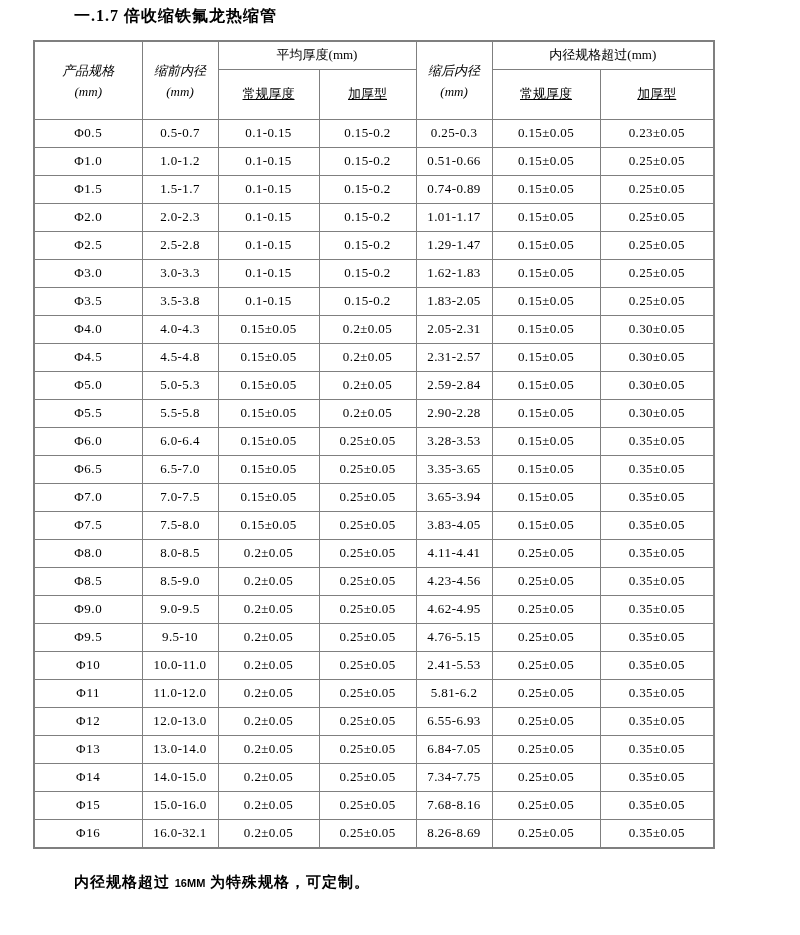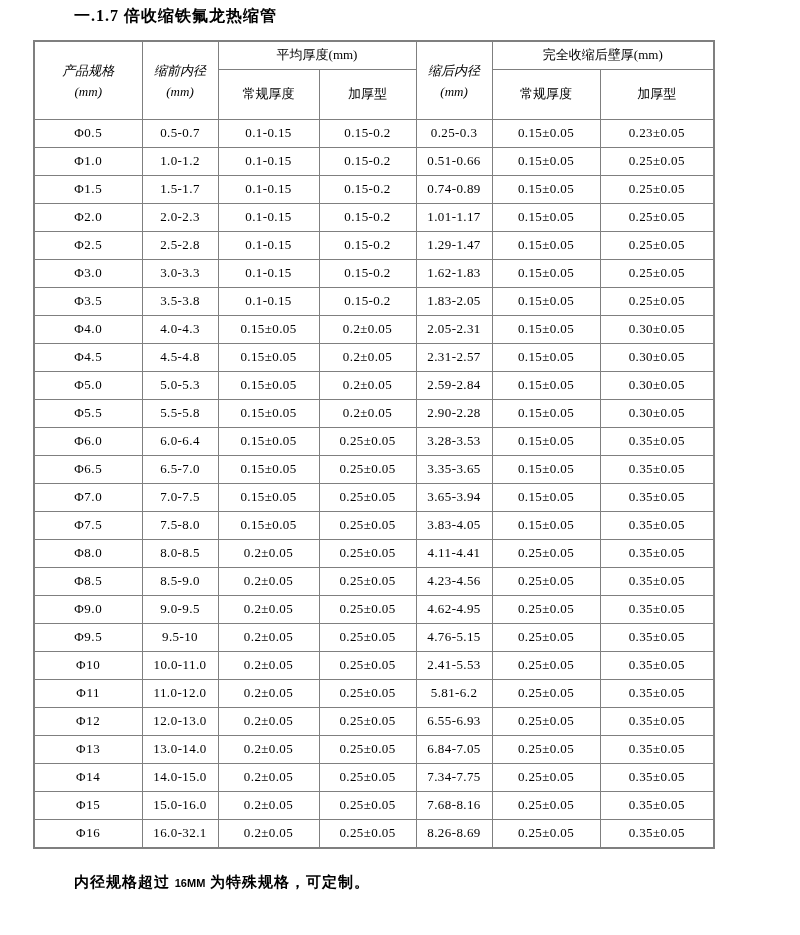--- a/index.html
+++ b/index.html
@@ -31,21 +31,21 @@
     border:1px solid #7f7f7f;
     text-align:center; vertical-align:middle;
     font-weight:normal;
     font-size:13px;
     padding:0 1px;
     line-height:1.3;
     overflow:hidden;
     white-space:nowrap;
   }
   table.spec thead tr.h1 th { height:27px; }
-  table.spec thead tr.h2 th { height:49px; }
+  table.spec thead tr.h2 th { height:49px;text-decoration:underline; }
   table.spec tbody td { height:27px; letter-spacing:0.4px; }
   table.spec tbody td:first-child { letter-spacing:0.6px; }
   .hdr-2line { line-height:21px;font-style:italic; }
 
   .footer-note {
     position:absolute; left:74px; top:873px;
     font-size:15px; font-weight:bold;
     letter-spacing:1px;
   }
   .footer-note .latin-bold {
@@ -85,21 +85,21 @@
             <div>(mm)</div>
           </div>
         </th>
         <th colspan="2">平均厚度(mm)</th>
         <th rowspan="2">
           <div class="hdr-2line">
             <div>缩后内径</div>
             <div>(mm)</div>
           </div>
         </th>
-        <th colspan="2">完全收缩后壁厚(mm)</th>
+        <th colspan="2">内径规格超过(mm)</th>
       </tr>
       <tr class="h2">
         <th>常规厚度</th>
         <th>加厚型</th>
         <th>常规厚度</th>
         <th>加厚型</th>
       </tr>
     </thead>
     <tbody>
         <tr>

